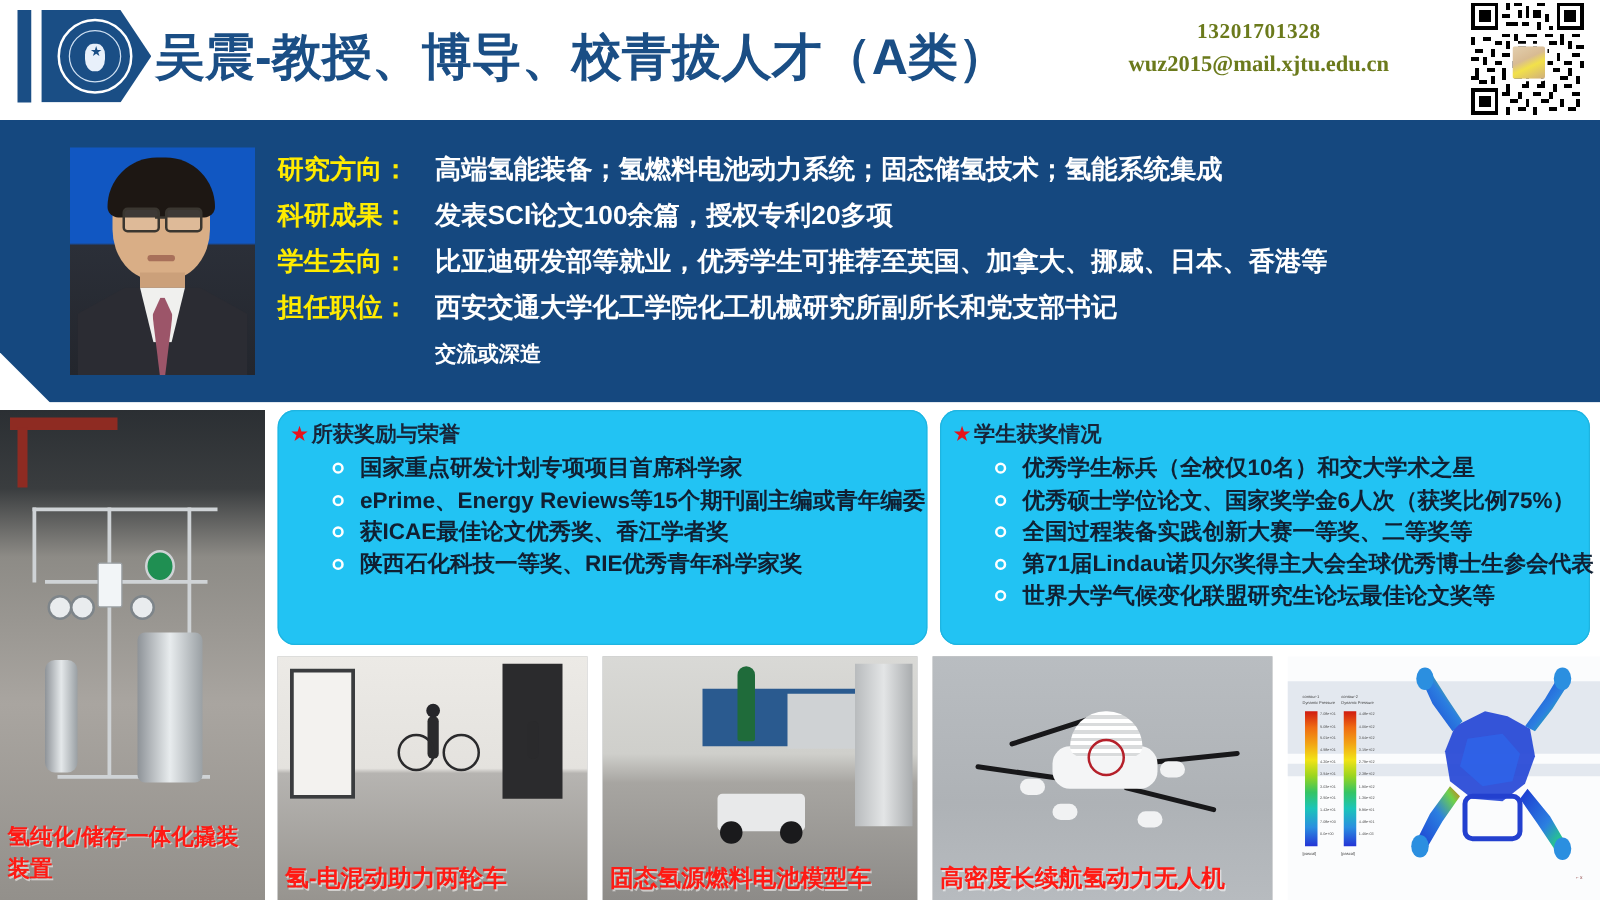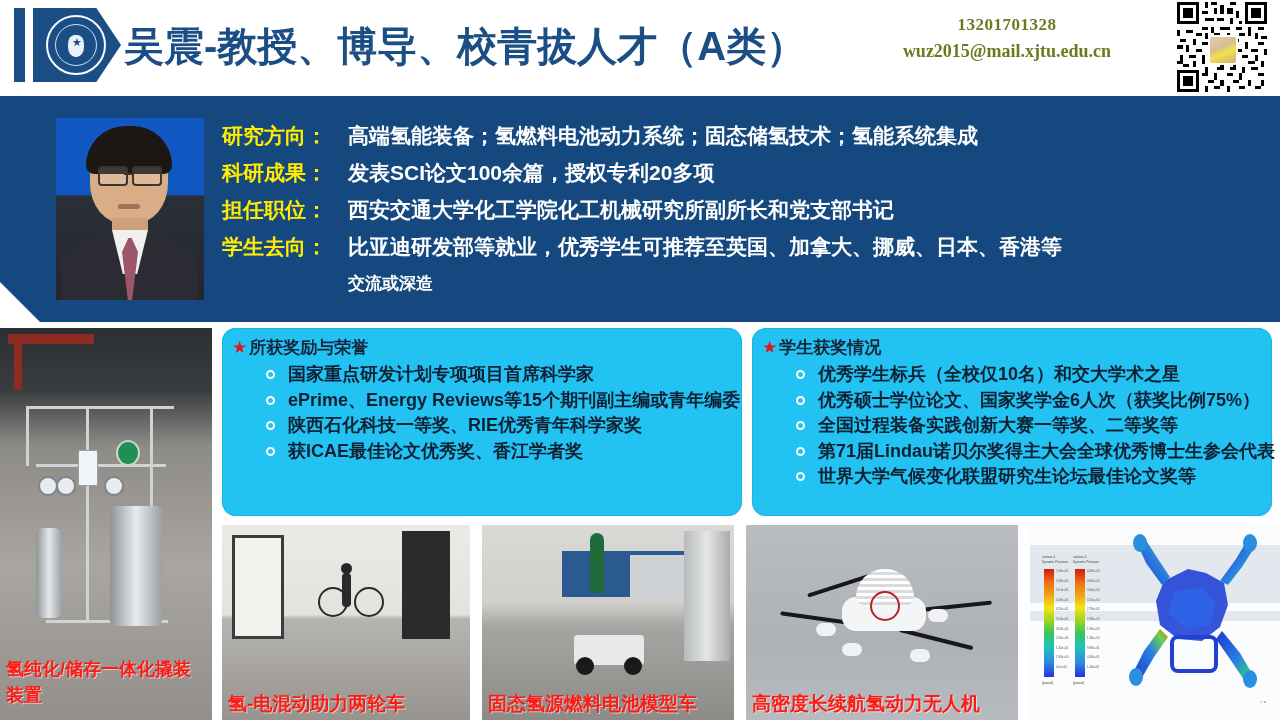--- a/index.html
+++ b/index.html
@@ -255,40 +255,40 @@
     <div class="info-rows">
       <div class="info-row">
         <div class="info-label">研究方向：</div>
         <div class="info-value">高端氢能装备；氢燃料电池动力系统；固态储氢技术；氢能系统集成</div>
       </div>
       <div class="info-row">
         <div class="info-label">科研成果：</div>
         <div class="info-value">发表SCI论文100余篇，授权专利20多项</div>
       </div>
       <div class="info-row">
+        <div class="info-label">学生去向：</div>
+        <div class="info-value">比亚迪研发部等就业，优秀学生可推荐至英国、加拿大、挪威、日本、香港等</div>
+      </div>
+      <div class="info-row">
         <div class="info-label">担任职位：</div>
         <div class="info-value">西安交通大学化工学院化工机械研究所副所长和党支部书记</div>
       </div>
-      <div class="info-row">
-        <div class="info-label">学生去向：</div>
-        <div class="info-value">比亚迪研发部等就业，优秀学生可推荐至英国、加拿大、挪威、日本、香港等</div>
-      </div>
       <div class="info-value2">交流或深造</div>
     </div>
   </div>
 
   <div class="award-box" id="awards-left">
     <div class="award-title">
       <span class="star">★</span><span>所获奖励与荣誉</span>
     </div>
     <ul class="award-list">
       <li>国家重点研发计划专项项目首席科学家</li>
       <li>ePrime、Energy Reviews等15个期刊副主编或青年编委</li>
+      <li>获ICAE最佳论文优秀奖、香江学者奖</li>
       <li>陕西石化科技一等奖、RIE优秀青年科学家奖</li>
-      <li>获ICAE最佳论文优秀奖、香江学者奖</li>
     </ul>
   </div>
 
   <div class="award-box" id="awards-right">
     <div class="award-title">
       <span class="star">★</span><span>学生获奖情况</span>
     </div>
     <ul class="award-list">
       <li>优秀学生标兵（全校仅10名）和交大学术之星</li>
       <li>优秀硕士学位论文、国家奖学金6人次（获奖比例75%）</li>

